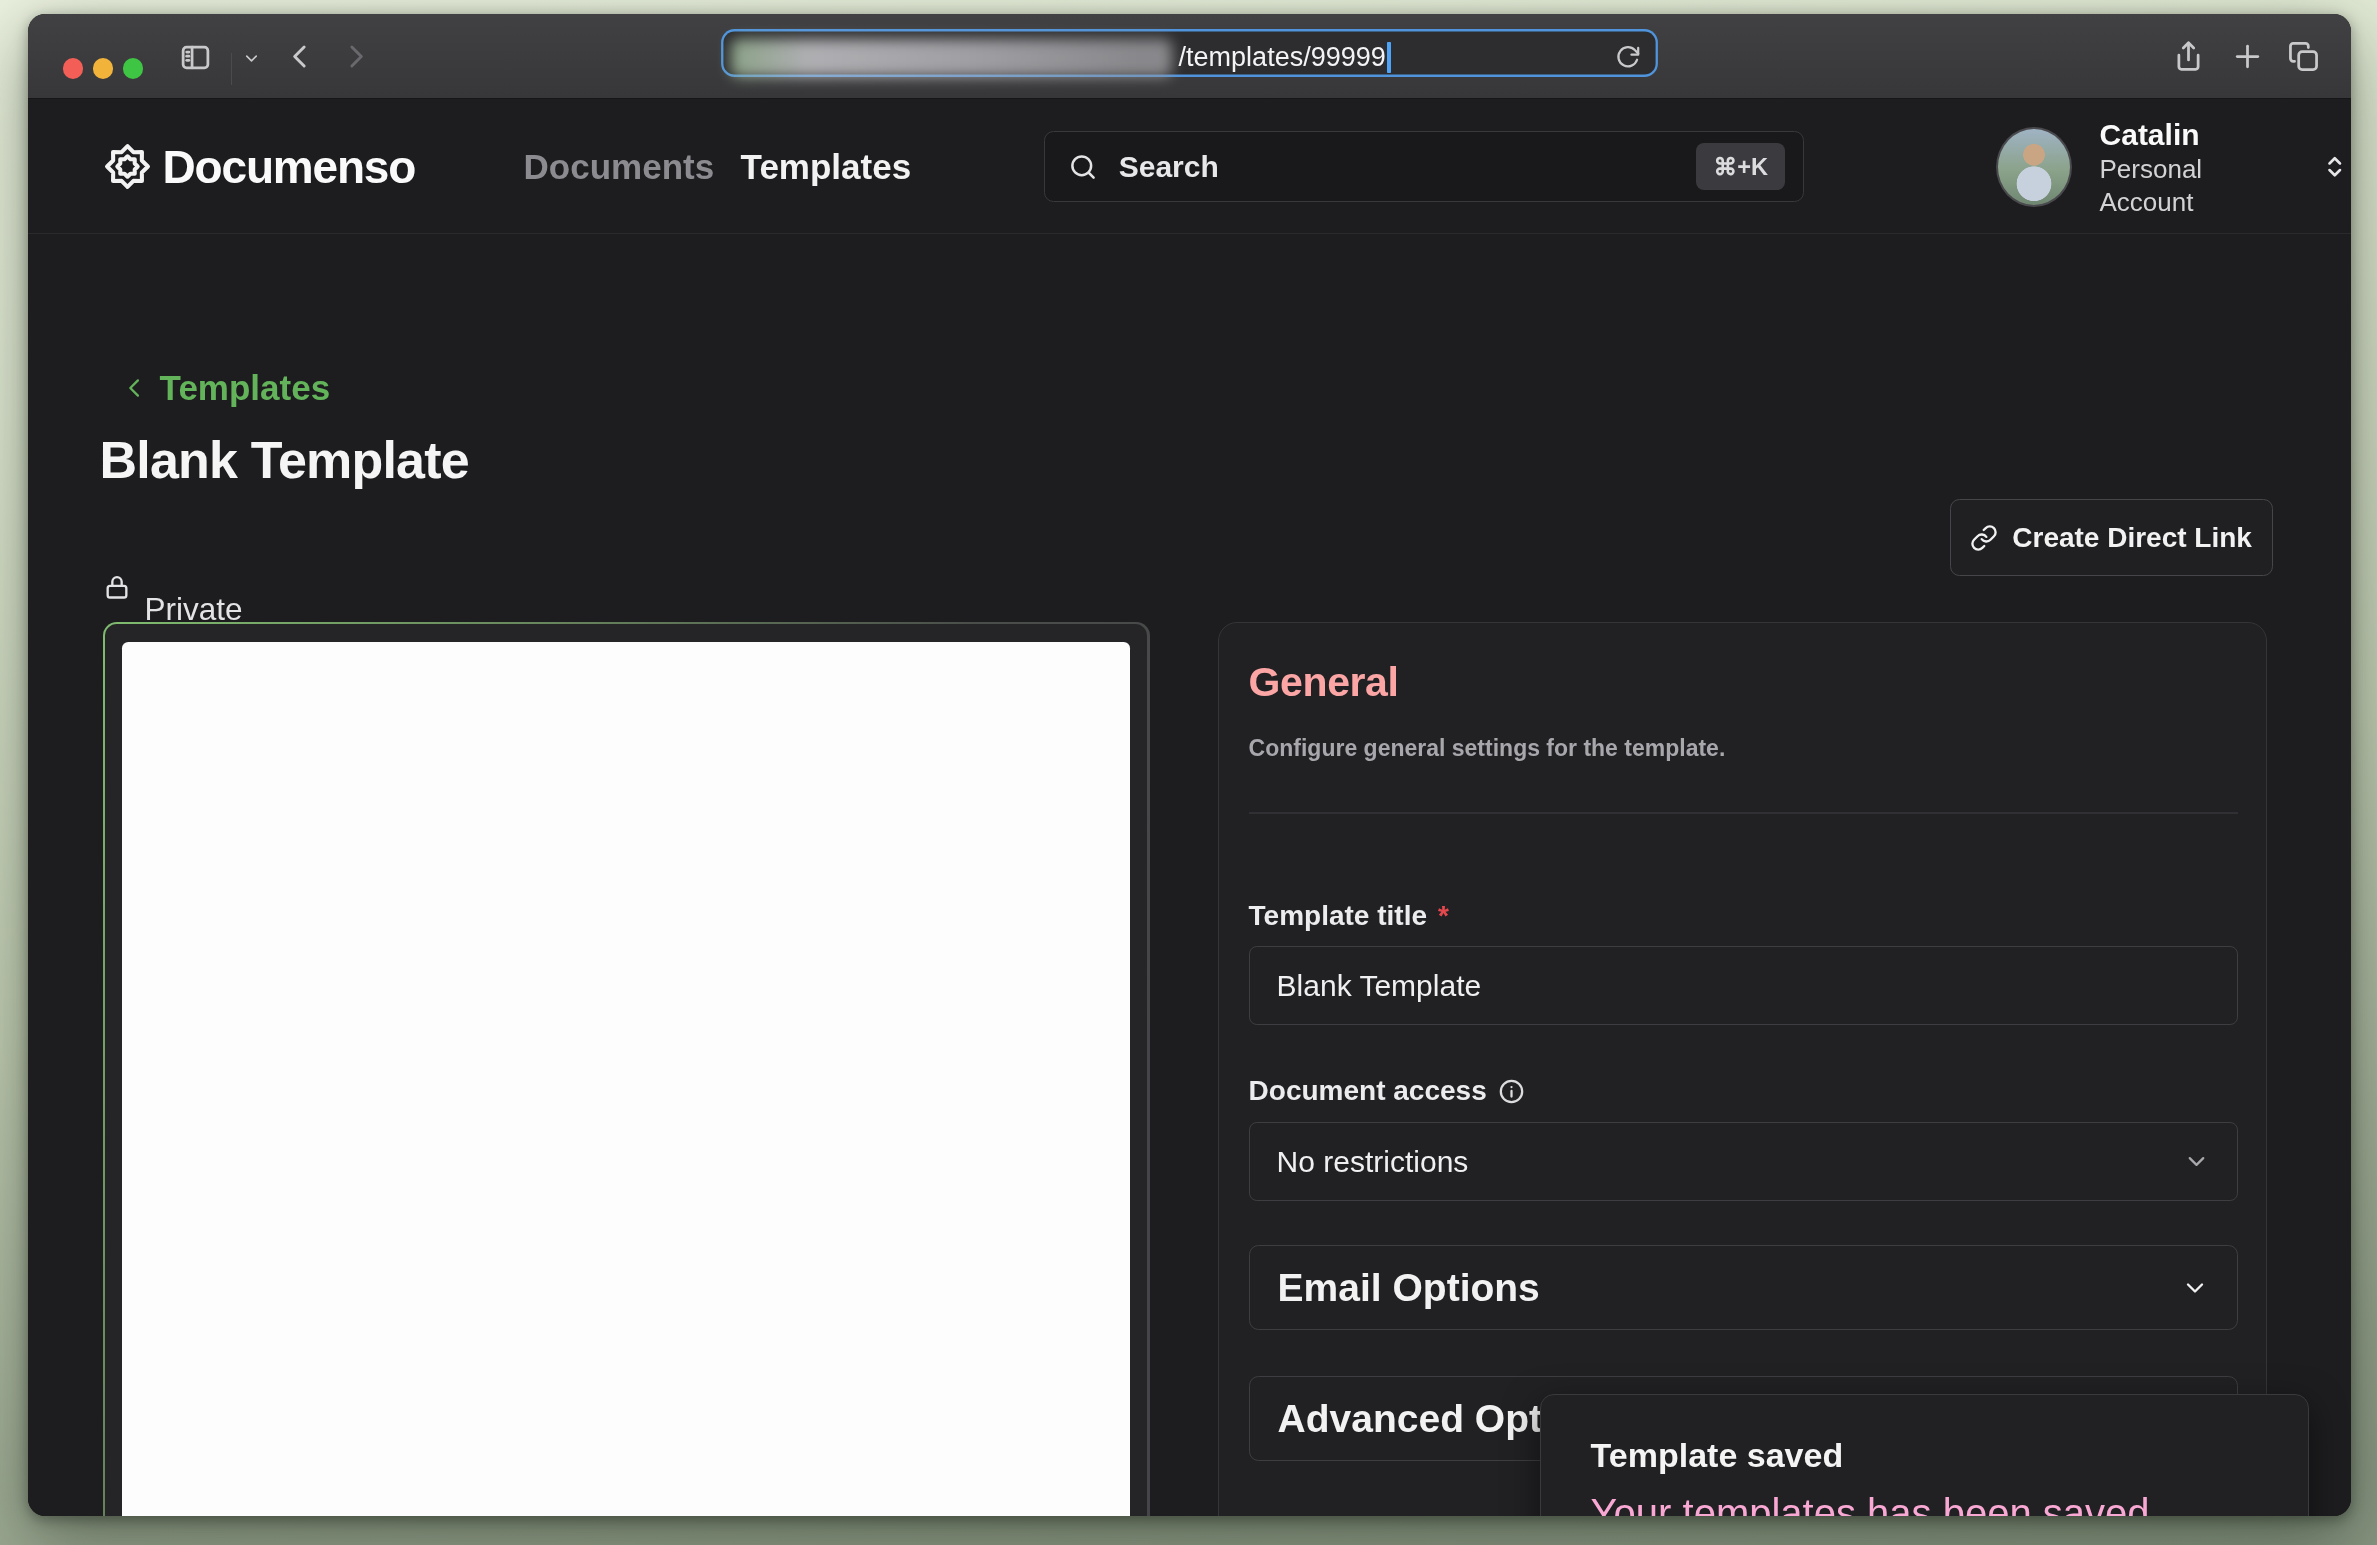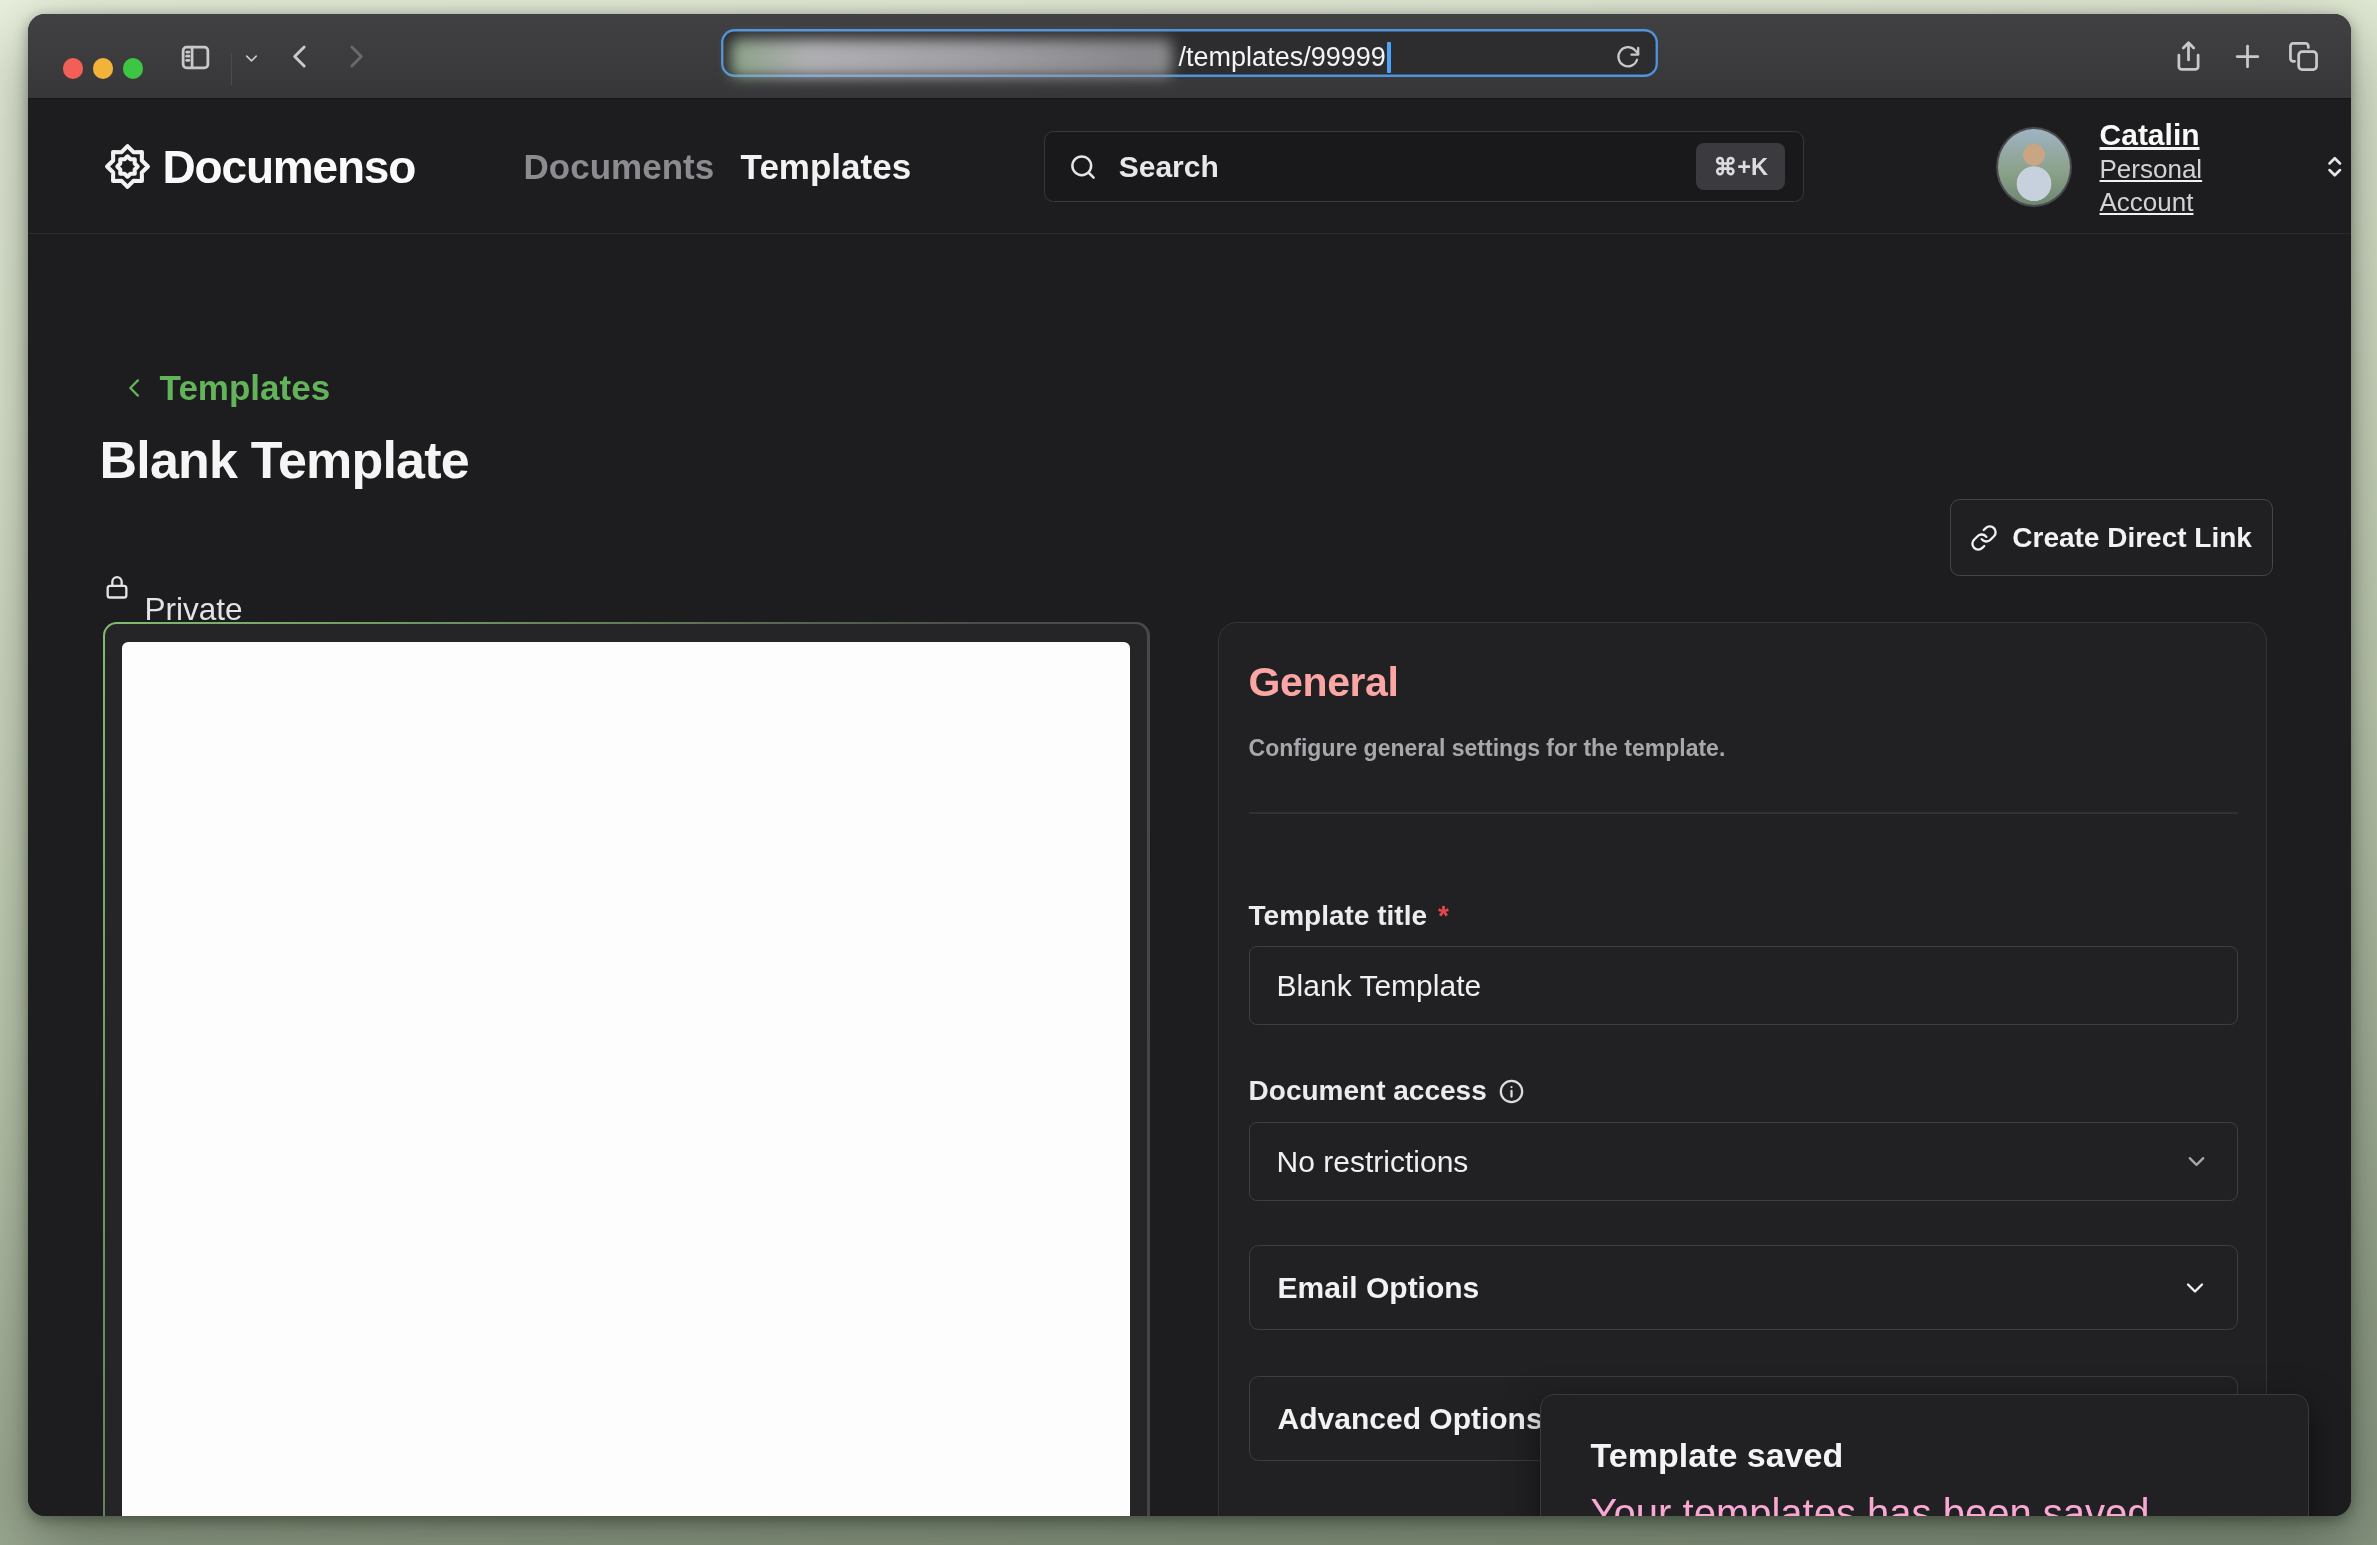--- a/index.html
+++ b/index.html
@@ -57,21 +57,21 @@
     left:1016px; top:32px; width:760px; height:71px;
     border:1.6px solid #39393d; border-radius:9.5px; background:#19191b;
     display:flex; align-items:center; padding:0 17.3px 0 23.6px; gap:20.5px;
   }
   .search .label { font-size:30px; font-weight:600; color:#e8e8ea; flex:1; }
   .kbd {
     background:#3b3b3f; border-radius:7.9px; padding:9.5px 17.3px;
     font-size:23.6px; font-weight:600; color:#dcdcdf;
   }
 
-  .account { left:1968px; top:27px; height:82px; display:flex; align-items:center; gap:28px;text-decoration:underline; }
+  .account { left:1968px; top:27px; height:82px; display:flex; align-items:center; gap:28px; }
   .avatar {
     width:80px; height:80px; border-radius:50%; border:2.4px solid #4a4a4e;
     background:
       radial-gradient(circle at 50% 34%, #caa583 0 17%, rgba(0,0,0,0) 18%),
       radial-gradient(circle at 50% 72%, #c7d0dd 0 26%, rgba(0,0,0,0) 27%),
       linear-gradient(180deg,#9fb3c4 0%,#8ba28a 55%,#6f8671 100%);
   }
   .acct-name { font-size:30px; font-weight:700; color:#fafafa; line-height:1.25; }
   .acct-type { font-size:26px; color:#d3d3d6; line-height:1.25; }
 
@@ -112,21 +112,21 @@
     position:absolute; left:30px; width:989px; height:79px;
     border:1.6px solid #3e3e42; border-radius:7.9px; background:transparent;
     display:flex; align-items:center; padding:0 27px; font-size:30px; color:#f0f0f2;
   }
   input.fieldbox { outline:none; font-family:"Liberation Sans",sans-serif; }
   .selbox { justify-content:space-between; }
   .collapsible {
     position:absolute; left:30px; width:989px; height:85px;
     border:1.6px solid #3e3e42; border-radius:9.5px;
     display:flex; align-items:center; justify-content:space-between; padding:0 28px;
-    font-size:30px; font-weight:700; color:#f2f2f3;
+    font-size:39px; font-weight:700; color:#f2f2f3;
   }
 
   
   .toast {
     left:1512px; top:1295px; width:769px; height:183px;
     background:#212124; border:1.6px solid #3a3a3e; border-radius:14px;
     box-shadow:0 11px 35px rgba(0,0,0,.5); z-index:60;
   }
   .toast .t1 { position:absolute; left:50px; top:41px; font-size:34px; font-weight:700; color:#f4f4f5; }
   .toast .t2 { position:absolute; left:50px; top:96px; font-size:40px; color:#f9a8d4; }

